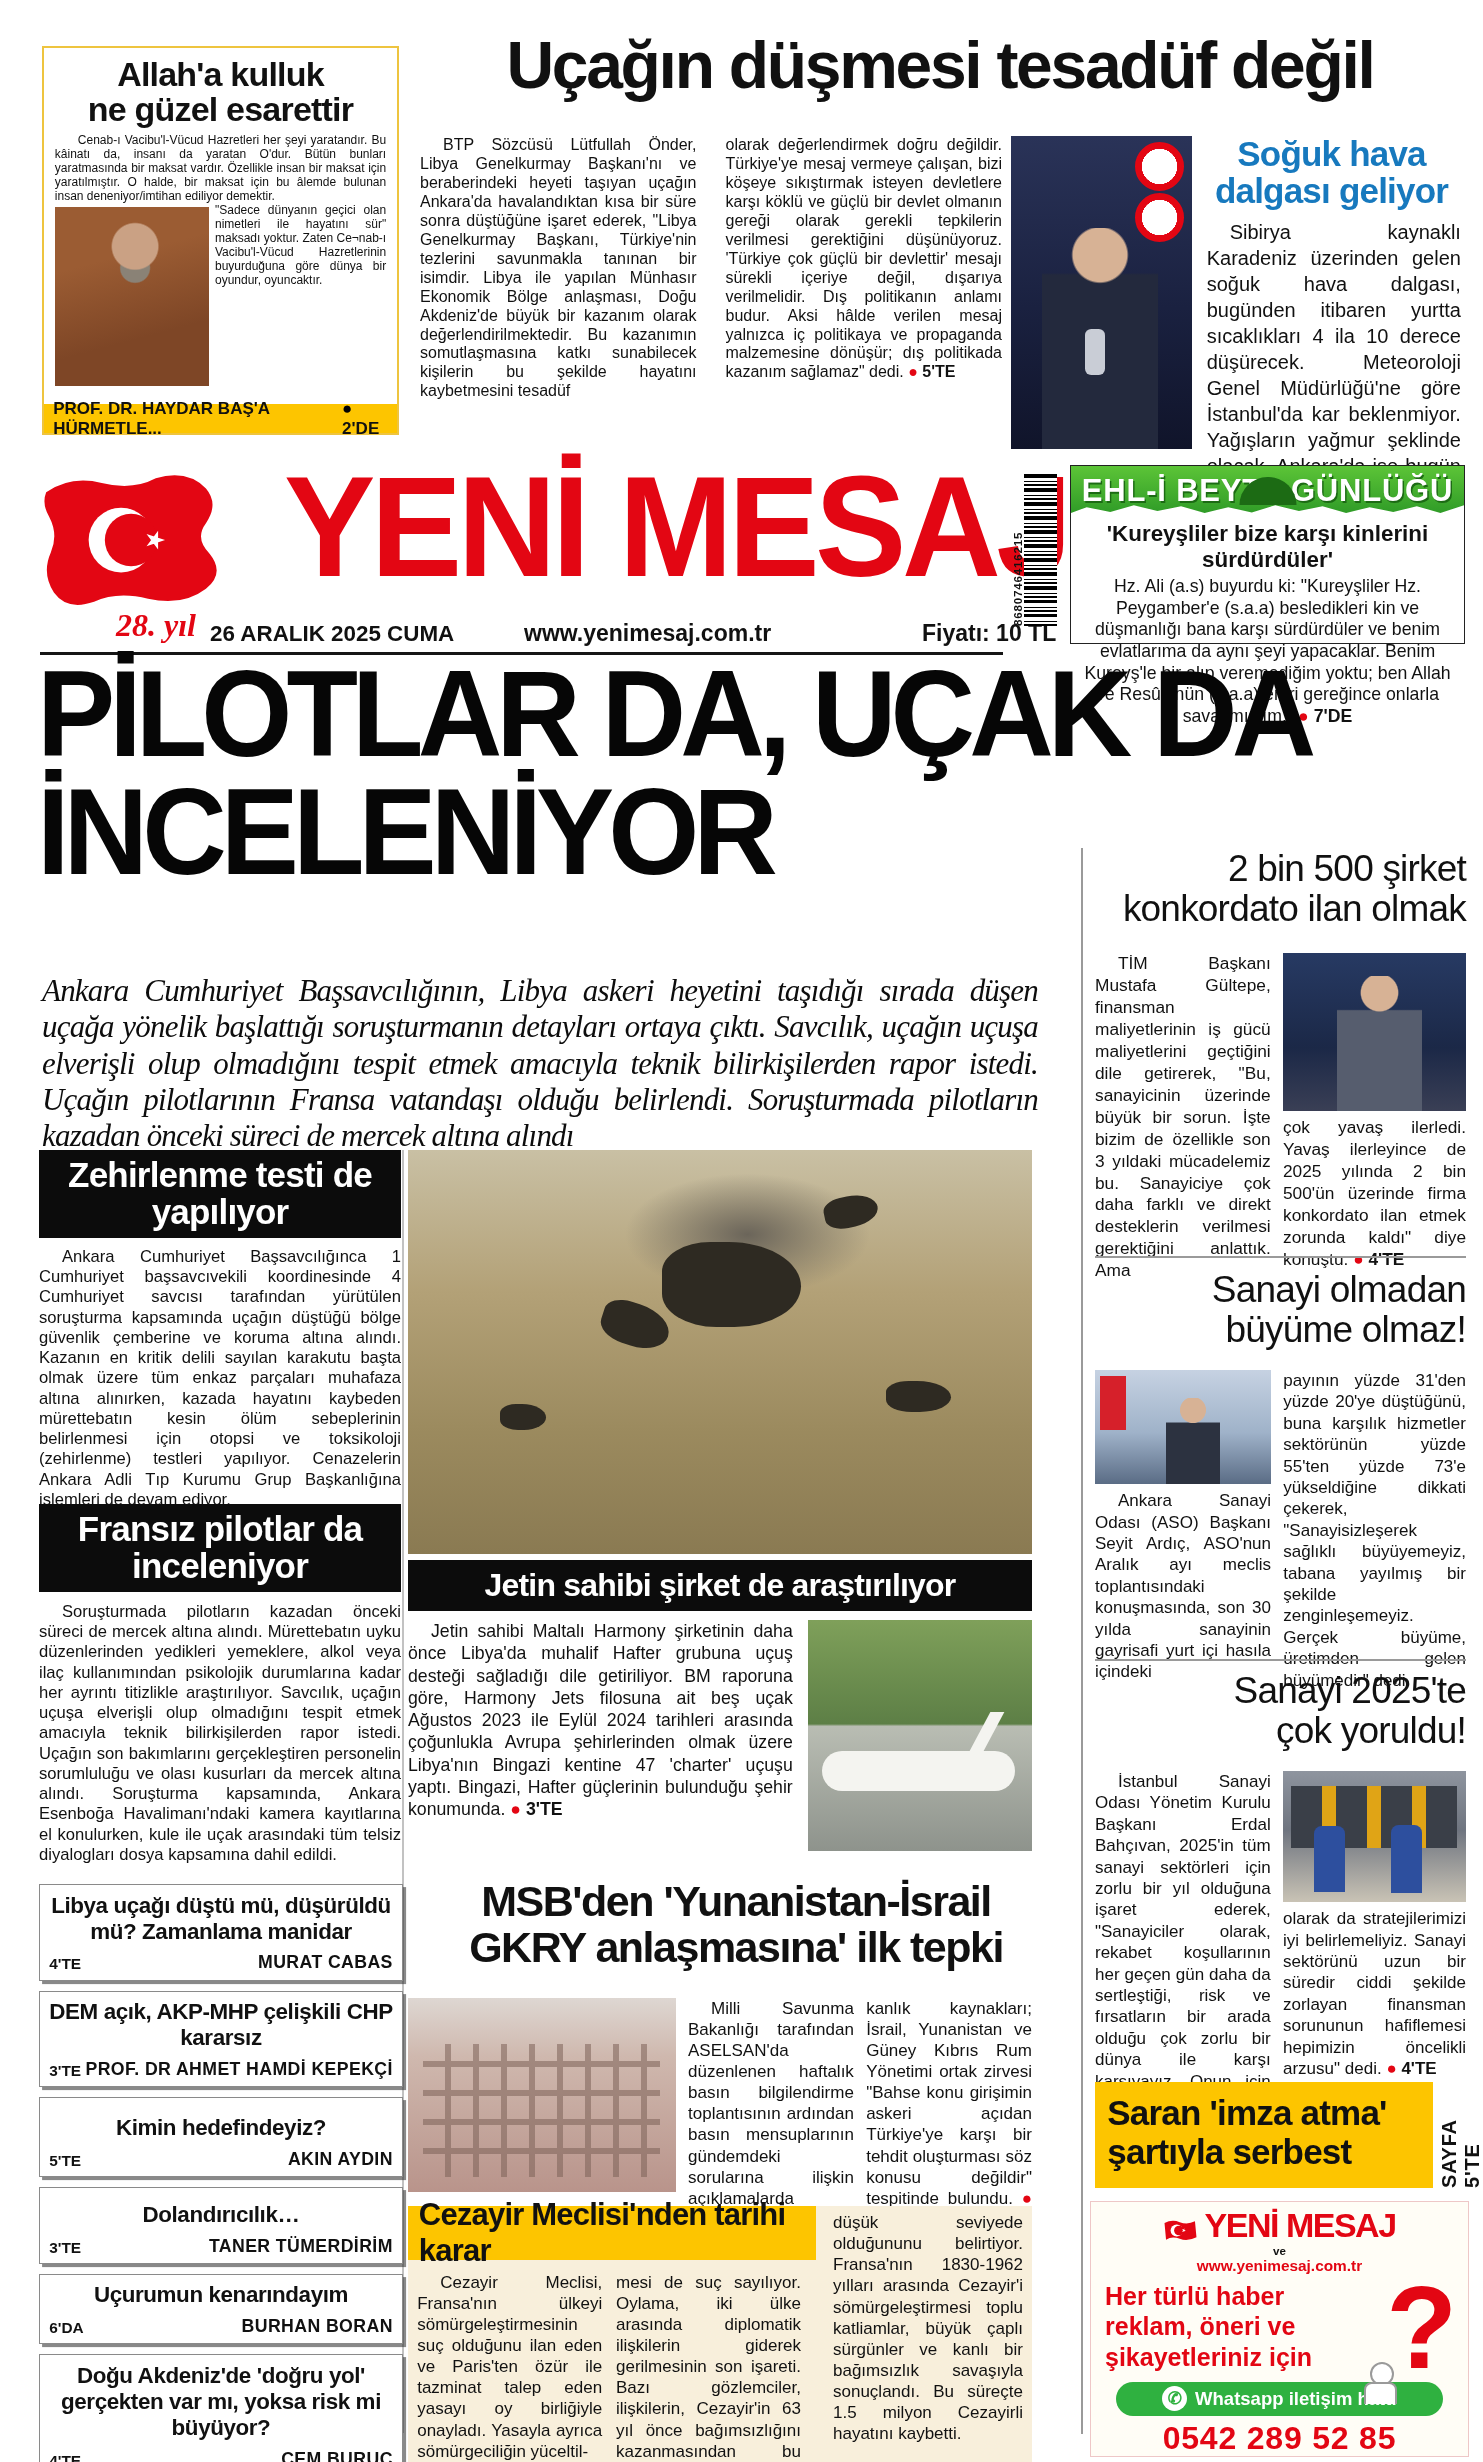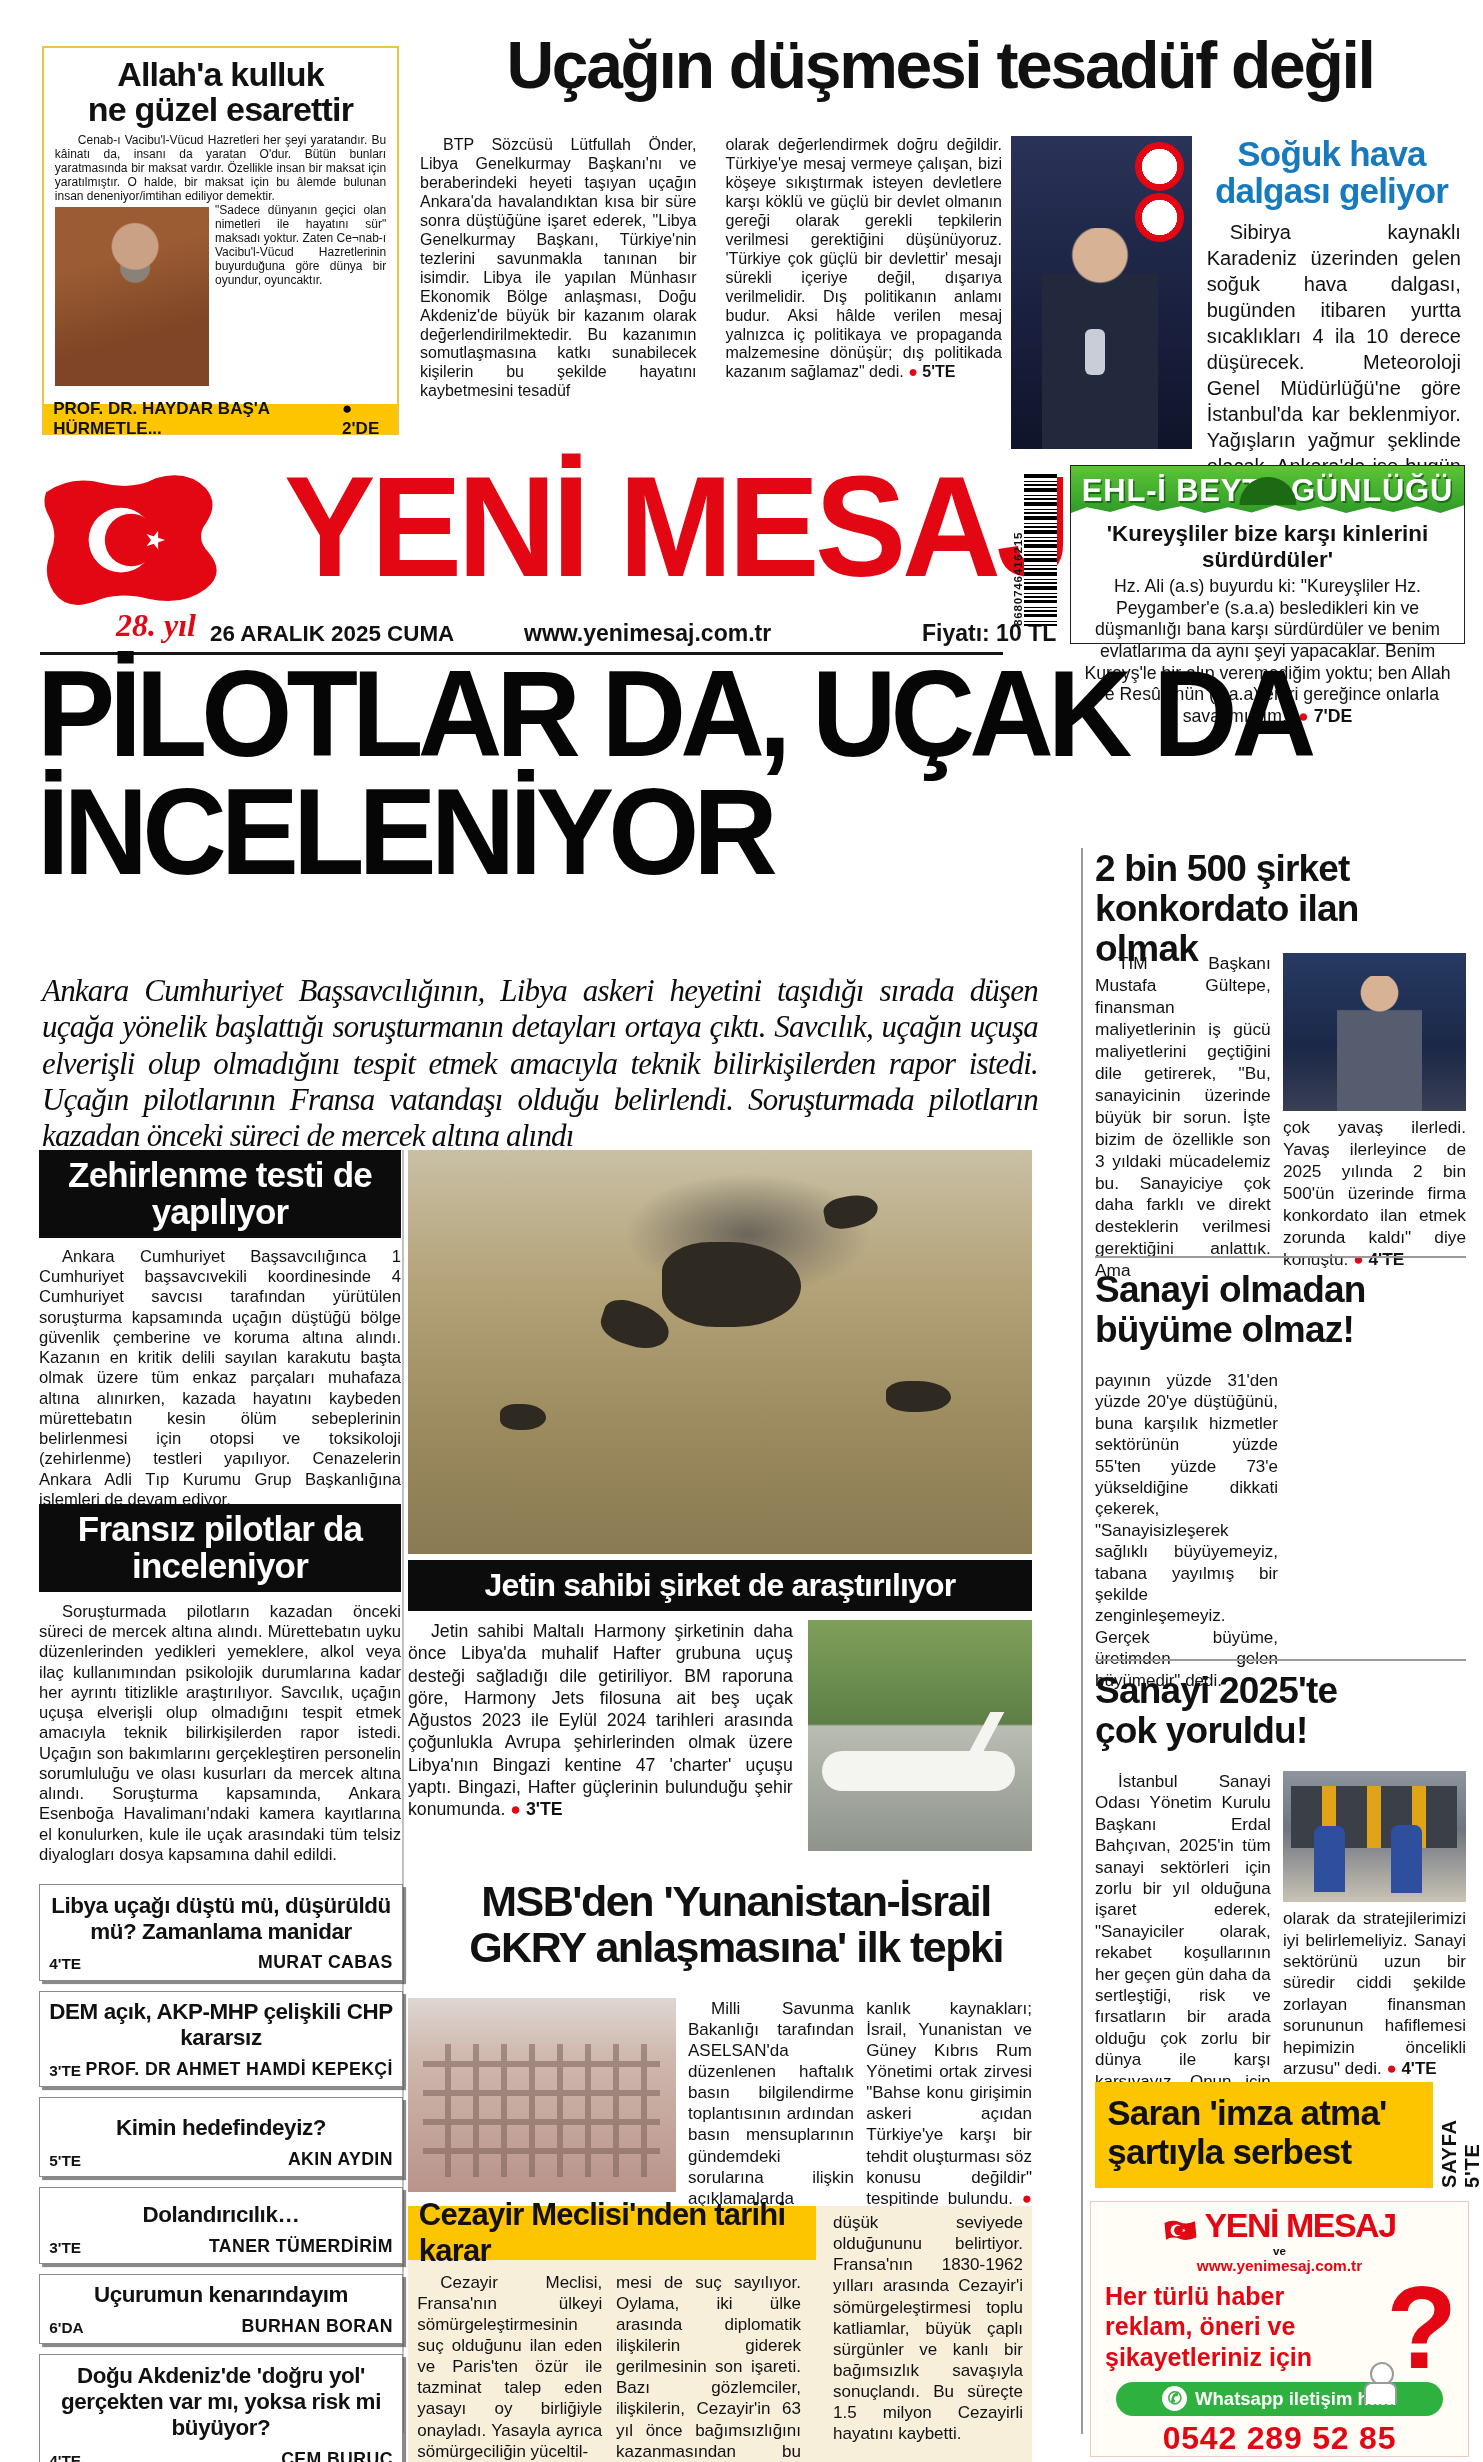--- a/index.html
+++ b/index.html
@@ -121,21 +121,21 @@
   .msb-col{width:166px;font-size:17px;line-height:1.24;}
 
   
   .algeria{left:408px;top:2206px;width:624px;height:257px;background:#f8efdb;}
   .alg-header{position:absolute;left:0;top:0;width:408px;height:54px;background:#fdc500;
               display:flex;align-items:center;padding-left:10.8px;box-sizing:border-box;
               font-size:31px;font-weight:800;letter-spacing:-0.8px;}
   .alg-col{position:absolute;font-size:17px;line-height:1.24;}
 
   
-  .sb-head{font-weight:700;text-align:left;line-height:1.08;letter-spacing:-0.8px;font-size:37px;}
+  .sb-head{font-weight:400;text-align:right;line-height:1.08;letter-spacing:-0.8px;font-size:37px;}
   .konk-head{left:1095px;top:849px;width:371px;}
   .konk-body{left:1095px;top:953px;width:371px;display:flex;gap:12.3px;}
   .sb-col{font-size:17.3px;line-height:1.27;}
   .konk-photo{width:183px;height:158px;position:relative;overflow:hidden;margin-bottom:6.2px;
               background:linear-gradient(180deg,#273a63 0%,#1b2847 60%,#3a3f55 100%);}
   .konk-man{position:absolute;left:54px;top:23px;width:85px;height:139px;
             background:radial-gradient(circle at 50% 12%, #d7b295 0 14%, transparent 15%),
                        linear-gradient(180deg,transparent 24%, #565d6e 25%);}
   .rule1{left:1095px;top:1256px;width:371px;}
   .ind1-head{left:1095px;top:1270px;width:371px;}
@@ -351,20 +351,27 @@
     </div>
   </div>
 
   <div class="abs hrule rule1"></div>
 
   <div class="abs sb-head ind1-head">
     <span>Sanayi olmadan</span><br>
     <span>büyüme olmaz!</span>
   </div>
   <div class="abs ind1-body">
+    <div style="width:176px;">
+      <div class="ind1-photo">
+        <div class="ind1-flag"></div>
+        <div class="ind1-man"></div>
+      </div>
+      <p class="sb-col2 just ind">Ankara Sanayi Odası (ASO) Başkanı Seyit Ardıç, ASO'nun Aralık ayı meclis toplantısındaki konuşmasında, son 30 yılda sanayinin gayrisafi yurt içi hasıla içindeki</p>
+    </div>
     <p class="sb-col2 just" style="width:183px;">payının yüzde 31'den yüzde 20'ye düştüğünü, buna karşılık hizmetler sektörünün yüzde 55'ten yüzde 73'e yükseldiğine dikkati çekerek, "Sanayisizleşerek sağlıklı büyüyemeyiz, tabana yayılmış bir şekilde zenginleşemeyiz. Gerçek büyüme, üretimden gelen büyümedir" dedi.</p>
   </div>
 
   <div class="abs hrule rule2"></div>
 
   <div class="abs sb-head ind2-head">
     <span>Sanayi 2025'te</span><br>
     <span>çok yoruldu!</span>
   </div>
   <div class="abs ind2-body">

